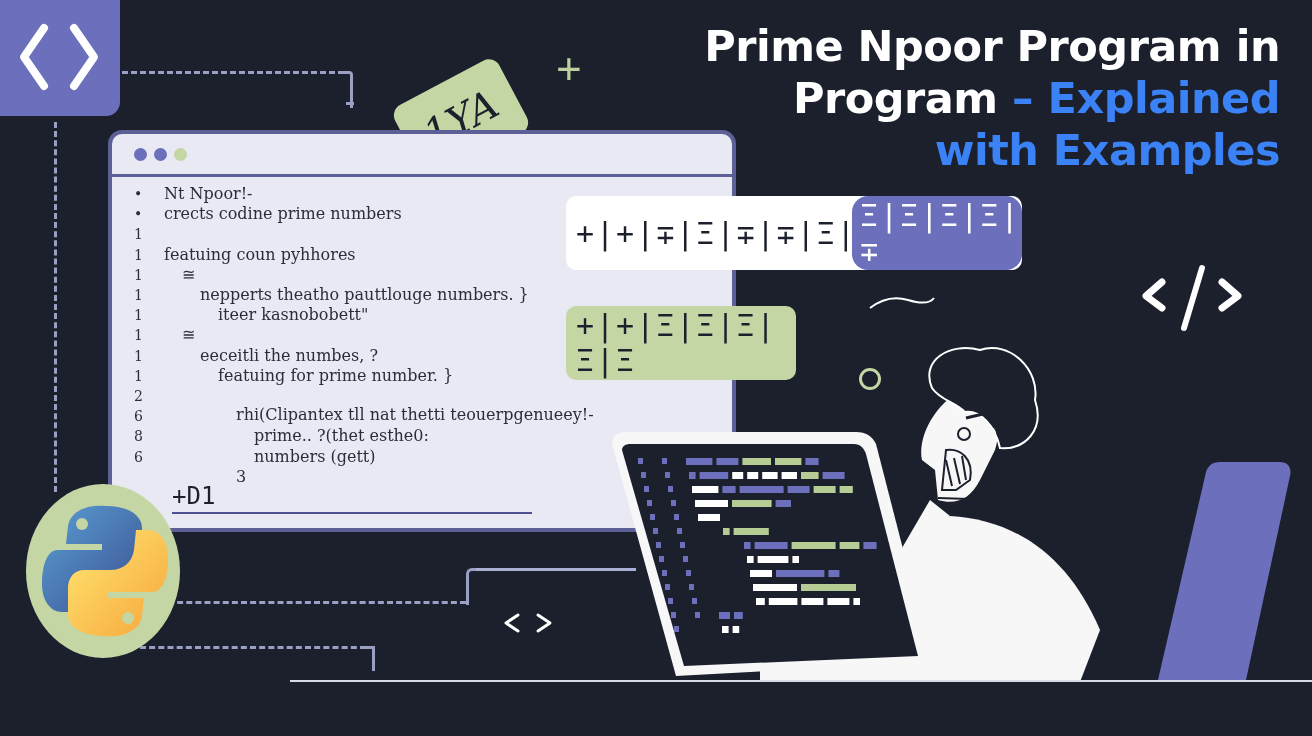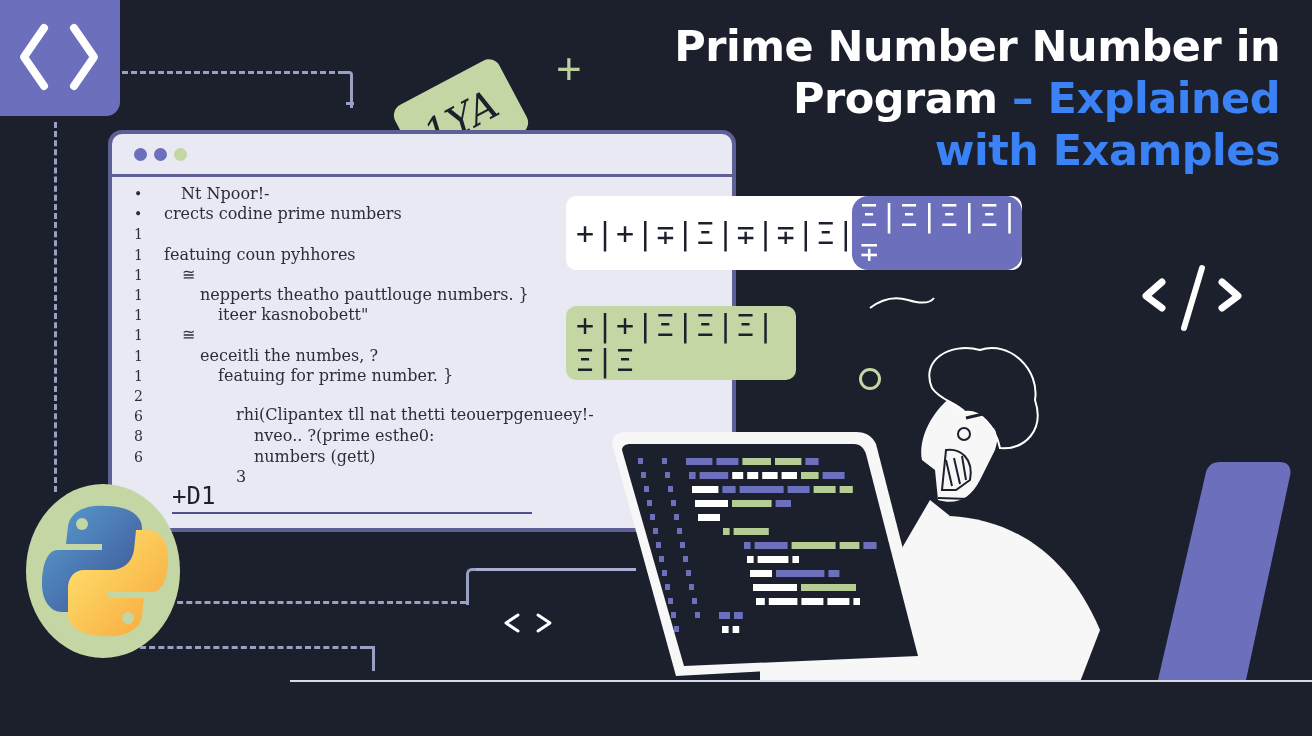--- a/index.html
+++ b/index.html
@@ -51,34 +51,34 @@
 <div class="abs" style="left:346px;top:102px;width:8px;height:3px;background:#9aa0c4;"></div>
 <div class="abs dash-v" style="left:54px;top:122px;height:370px;"></div>
 
 <div class="abs sticker">
     <span>1YA</span>
   </div>
 
 <div class="abs plus" style="left:556px;top:44px;">+</div>
 
 <div class="abs title">
-  <div>Prime Number Number in</div>
+  <div>Prime Npoor Program in</div>
   <div><span>Program</span> <span class="accent">– Explained</span></div>
   <div class="accent">with Examples</div>
 </div>
 
 <div class="abs win">
   <div class="win-bar">
     <span class="dot" style="left:22px;background:#6b6fbc;"></span>
     <span class="dot" style="left:42px;background:#6b6fbc;"></span>
     <span class="dot" style="left:62px;background:#c4d6a4;"></span>
   </div>
   <div class="code" id="code-lines">
       <span class="ln" style="top: 8px;">•</span>
-      <span class="cl" style="top: 6px; left: 52px; margin-left: 17px;">Nt Npoor!-</span>
+      <span class="cl" style="top: 6px; left: 52px;">Nt Npoor!-</span>
       <span class="ln" style="top: 28.2px;">•</span>
       <span class="cl" style="top: 26.2px; left: 52px;">crects codine prime numbers</span>
       <span class="ln" style="top: 48.4px;">1</span>
       <span class="cl" style="top: 46.4px; left: 52px;"></span>
       <span class="ln" style="top: 68.6px;">1</span>
       <span class="cl" style="top: 66.6px; left: 52px;">featuing coun pyhhores</span>
       <span class="ln" style="top: 88.8px;">1</span>
       <span class="cl" style="top: 86.8px; left: 70px;">≅</span>
       <span class="ln" style="top: 109px;">1</span>
       <span class="cl" style="top: 107px; left: 88px;">nepperts theatho pauttlouge numbers. }</span>
@@ -88,21 +88,21 @@
       <span class="cl" style="top: 147.4px; left: 70px;">≅</span>
       <span class="ln" style="top: 169.6px;">1</span>
       <span class="cl" style="top: 167.6px; left: 88px;">eeceitli the numbes, ?</span>
       <span class="ln" style="top: 189.8px;">1</span>
       <span class="cl" style="top: 187.8px; left: 106px;">featuing for prime number. }</span>
       <span class="ln" style="top: 210px;">2</span>
       <span class="cl" style="top: 208px; left: 52px;"></span>
       <span class="ln" style="top: 230.2px;">6</span>
       <span class="cl" style="top: 227px; left: 124px;">rhi(Clipantex tll  nat thetti teouerpgenueey!-</span>
       <span class="ln" style="top: 250.4px;">8</span>
-      <span class="cl" style="top: 248.4px; left: 142px;">nveo.. ?(prime esthe0:</span>
+      <span class="cl" style="top: 248.4px; left: 142px;">prime.. ?(thet esthe0:</span>
       <span class="ln" style="top: 270.6px;">6</span>
       <span class="cl" style="top: 268.6px; left: 142px;">numbers (gett)</span>
       <span class="ln" style="top: 290.8px;"></span>
       <span class="cl" style="top: 288.8px; left: 124px;">3</span>
     </div>
   <div class="abs" style="left:60px;top:348px;font-family:'DejaVu Sans Mono',monospace;font-size:24px;color:#1b202c;">+D1</div>
   <div class="win-footer-line"></div>
 </div>
 
 <div class="abs pill pill1">

